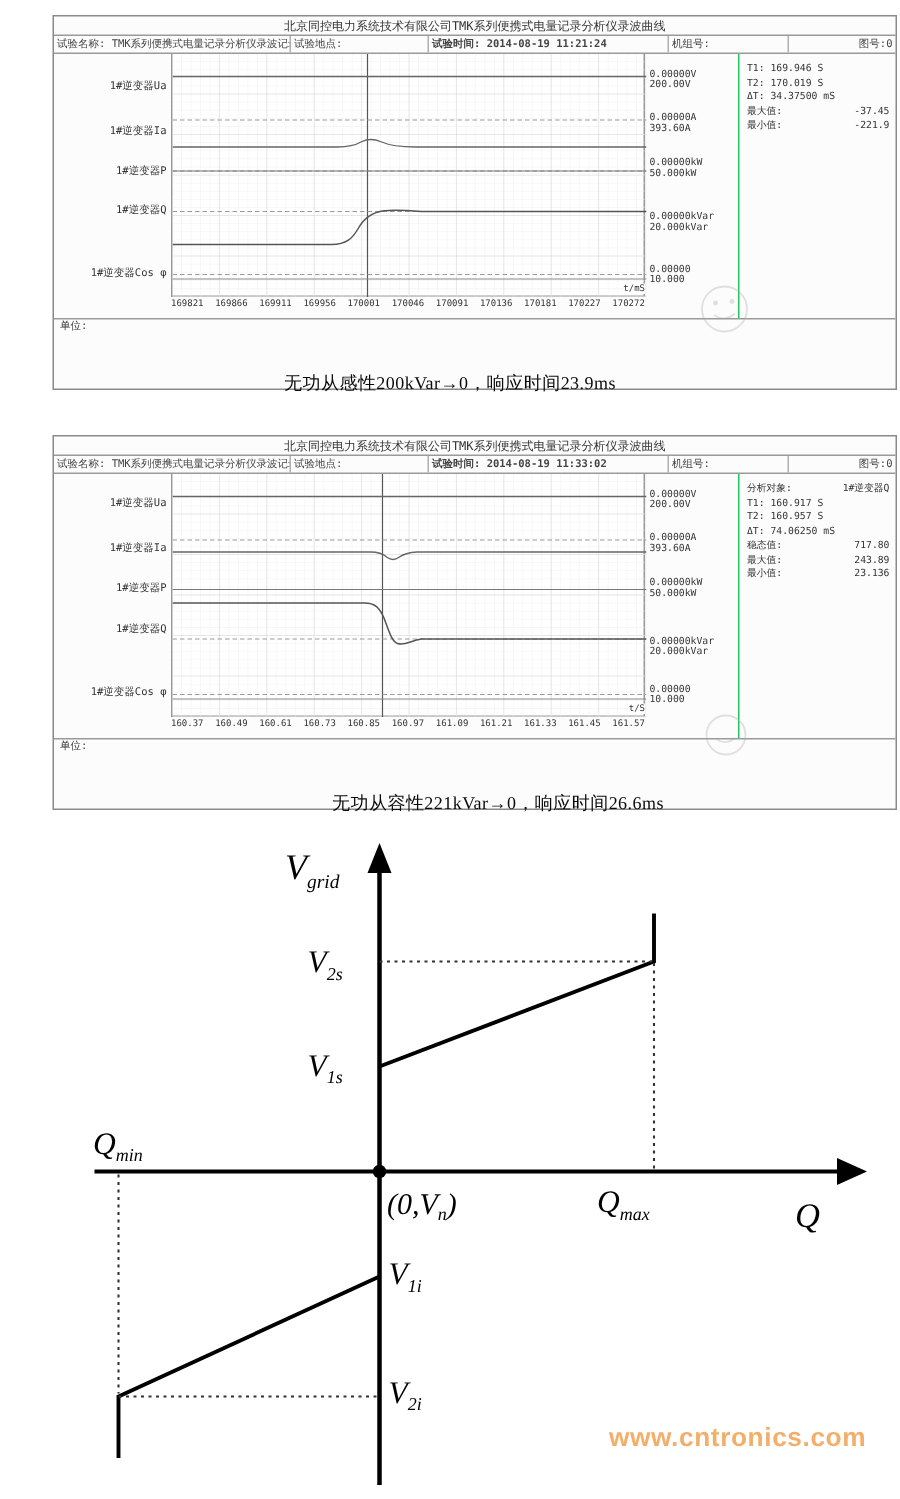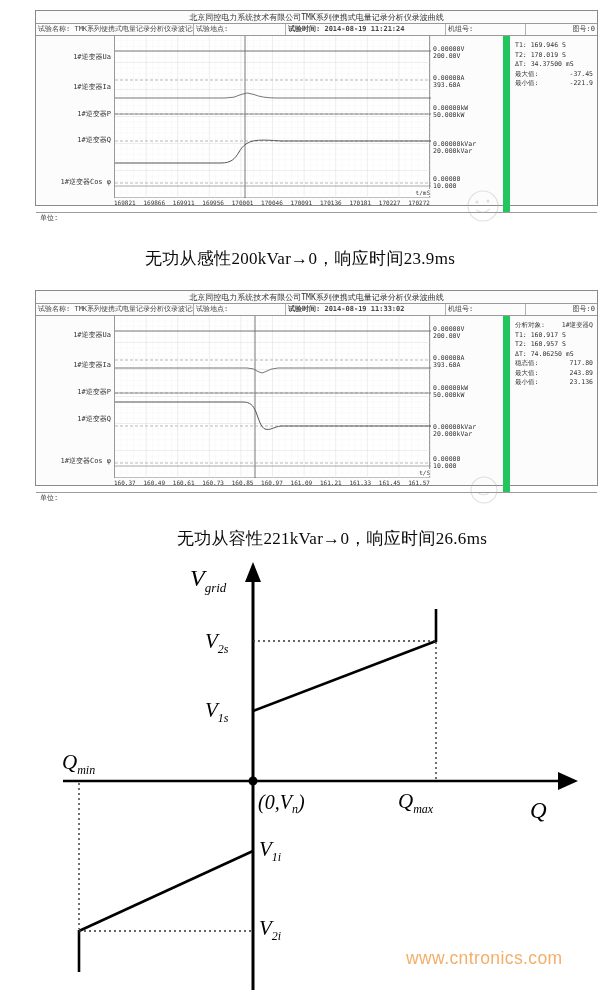--- a/index.html
+++ b/index.html
@@ -1,46 +1,46 @@
 <!DOCTYPE html>
 <html><head>
 <meta charset="utf-8">
 <style>
   * { margin:0; padding:0; box-sizing:border-box; }
   html,body { width:600px; height:999px; background:#fff; font-family:"Liberation Sans",sans-serif; position:relative; overflow:hidden; }
 
   
-  .recorder { position:absolute; left:35px; width:563px; height:196px; border:1px solid #8a8a8a; background:#fcfcfc; color:#454545; font-family:"DejaVu Sans Mono",monospace; }
+  .recorder { position:absolute; left:35px; width:563px; height:250px; border:1px solid #8a8a8a; background:#fcfcfc; color:#454545; font-family:"DejaVu Sans Mono",monospace; }
   .rec-title { height:13px; line-height:13px; font-size:8px; text-align:center; border-bottom:1px solid #9a9a9a; color:#333; white-space:nowrap; overflow:hidden; }
   .rec-info { display:flex; height:12px; font-size:7px; line-height:11px; border-bottom:1px solid #9a9a9a; color:#444; }
   .rec-info > div { border-right:1px solid #b0b0b0; padding:0 2px; white-space:nowrap; overflow:hidden; }
   .ci-name { width:158px; } .ci-place { width:92px; } .ci-time { width:160px;font-weight:bold; } .ci-unit { width:80px; } .ci-fig { flex:1; border-right:none !important;text-align:right; }
   .rec-main { display:flex; height:176px; }
   .rec-labels { width:78px; position:relative; font-size:7px; color:#333; }
   .rec-labels > div { position:absolute; right:3px; white-space:nowrap; }
   .plot-col { width:316px; }
   .plot-frame { width:316px; height:162px; border-left:1px solid #999; border-right:1px solid #999; border-bottom:1px solid #999; background:#fff; }
   .ticks-row { position:relative; display:flex; justify-content:space-between; width:316px; height:12px; font-size:6px; color:#333; padding:1px 0; }
   .ticks-row span { white-space:nowrap; }
   .xunit { position:absolute; right:0; top:-9px; font-size:6px; color:#333; background:#fff; }
   .scale-col { width:62px; position:relative; font-size:6.5px; line-height:7px; color:#333; }
   .scale-col .pair { position:absolute; left:3px; white-space:nowrap; }
-  .panel { flex:1; border-left:7px solid #22c55e; font-size:6.5px; line-height:9.5px; padding:5px 4px 0 5px; color:#333;margin-left:11px; }
+  .panel { flex:1; border-left:1px solid #22c55e; font-size:6.5px; line-height:9.5px; padding:5px 4px 0 5px; color:#333; }
   .panel .prow { display:flex; justify-content:space-between; white-space:nowrap; }
   .rec-footer { border-top:1px solid #9a9a9a; height:11px; font-size:7px; line-height:10px; padding-left:4px; color:#333;font-family:Liberation Mono, monospace; }
 
   
-  .caption { position:absolute; left:0; width:600px; text-align:center; font-size:17px; color:#0a0a0a; font-family:"Liberation Serif",serif; letter-spacing:.3px; }
+  .caption { position:absolute; left:0; width:600px; text-align:center; font-size:12px; color:#0a0a0a; font-family:"Liberation Serif",serif; letter-spacing:.3px; }
 
   
   #diagram { position:absolute; left:0; top:558px; width:600px; height:441px; }
   .dg-var { font-family:"Liberation Serif",serif; font-style:italic; }
 
   
-  .watermark { position:absolute; left:406px; top:948px; font-size:17.5px; color:#f2a65a; opacity:.9; font-family:"Liberation Sans",sans-serif; letter-spacing:.4px; }
+  .watermark { position:absolute; left:406px; top:948px; font-size:17.5px; color:#f2a65a; opacity:.9; font-family:"Liberation Sans",sans-serif; letter-spacing:.4px;font-weight:bold; }
   .stamp { position:absolute; opacity:.35; }
 </style>
 </head>
 <body>
 
 <div class="recorder" id="rec1" style="top:10px;">
   <div class="rec-title">北京同控电力系统技术有限公司TMK系列便携式电量记录分析仪录波曲线</div>
   <div class="rec-info">
     <div class="ci-name">试验名称: TMK系列便携式电量记录分析仪录波记录</div>
     <div class="ci-place">试验地点:</div>

